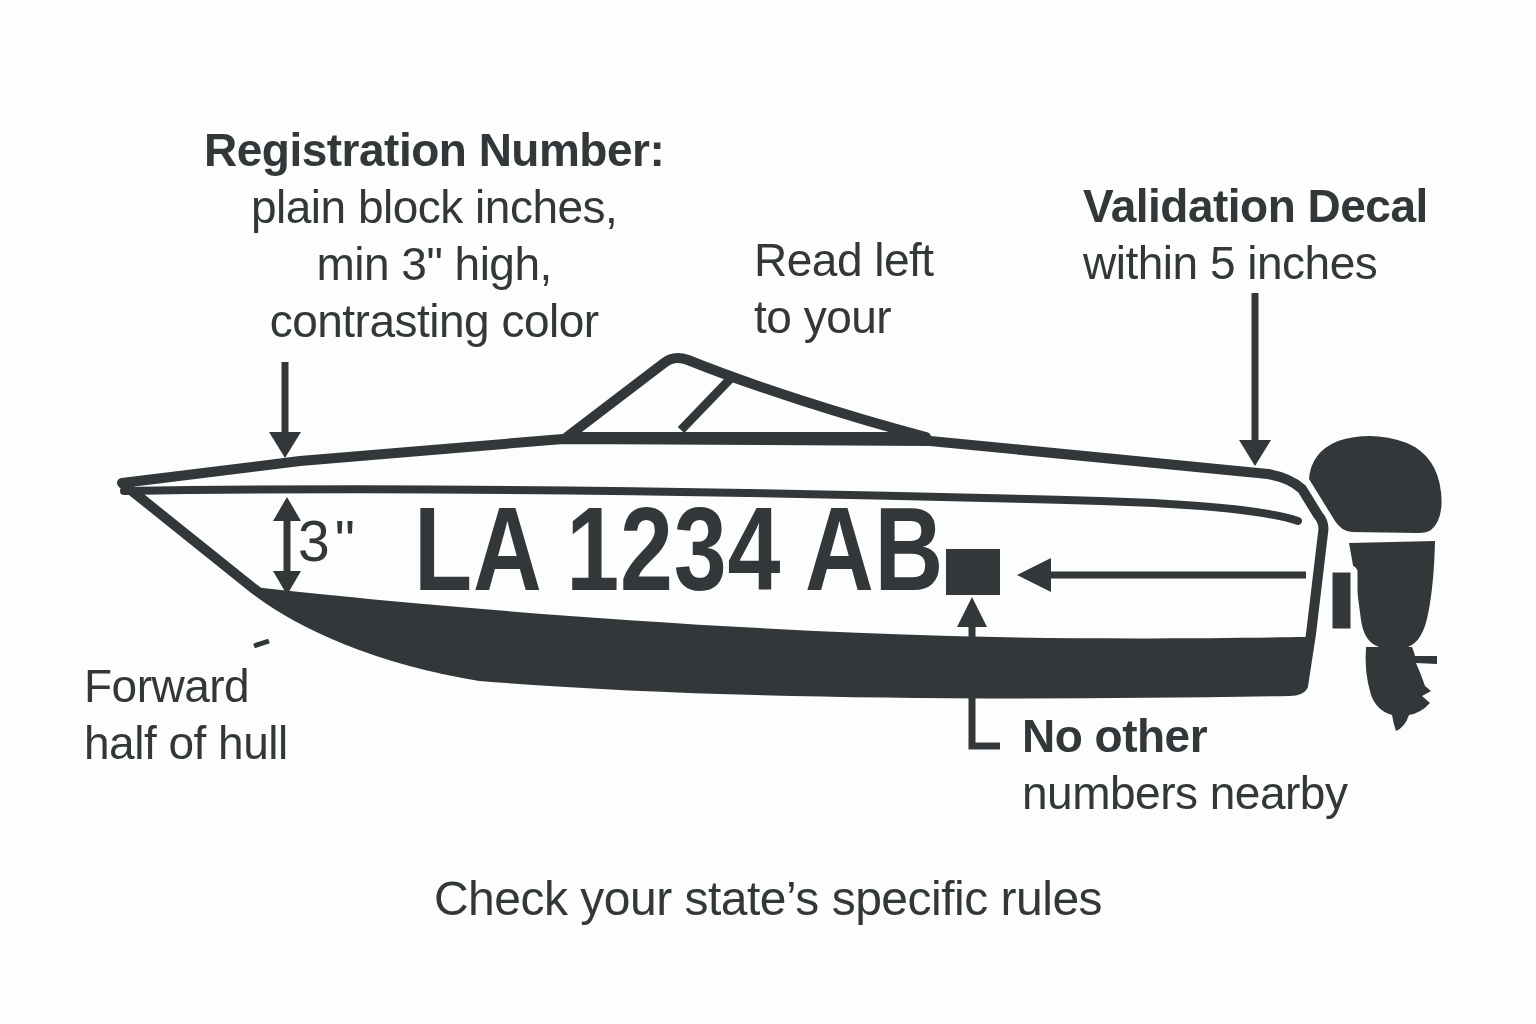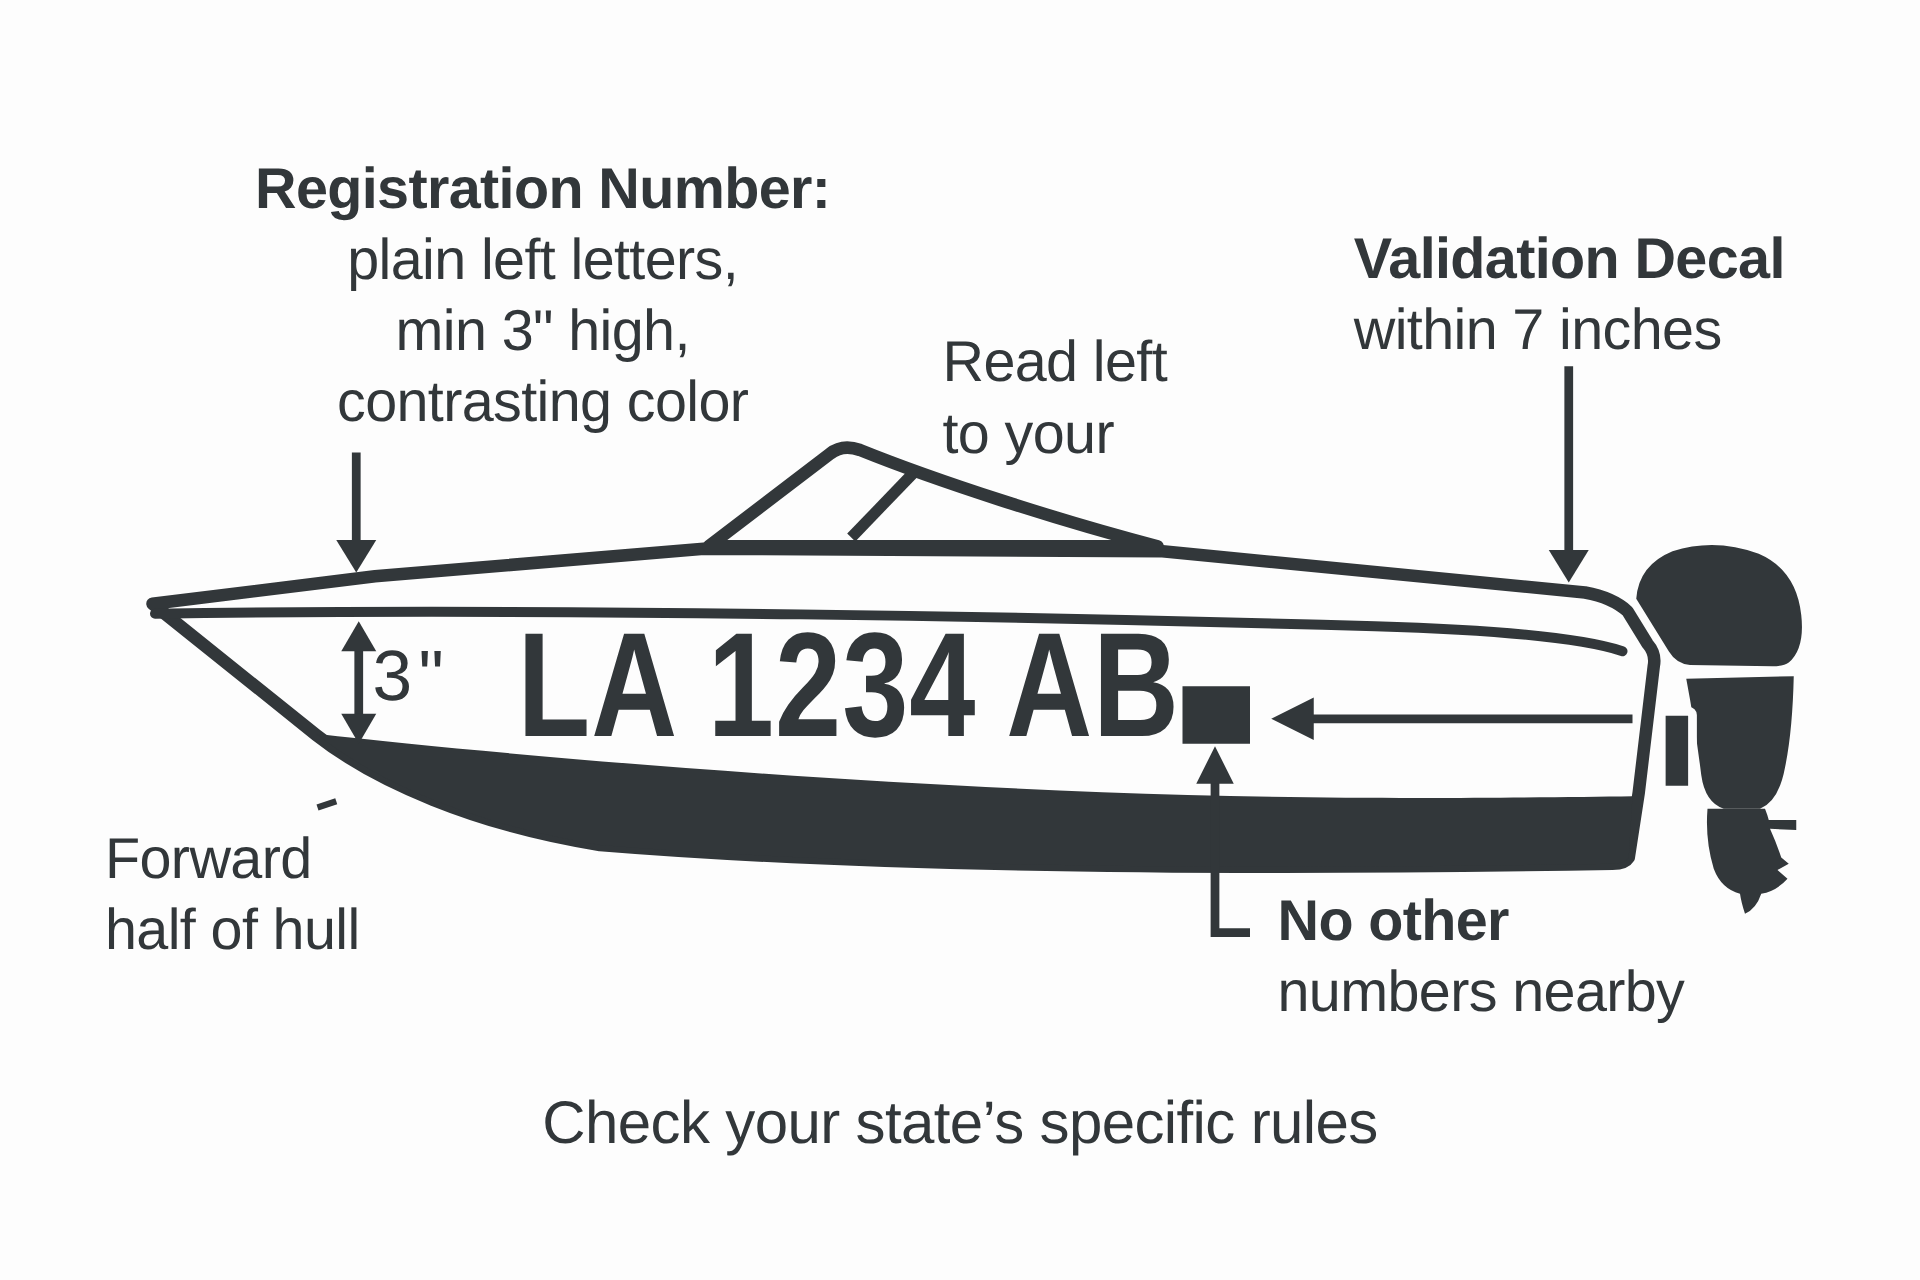--- a/index.html
+++ b/index.html
@@ -5,21 +5,21 @@
   html,body{margin:0;padding:0;background:#e9e9e9;}
   #stage{
     position:relative;width:1536px;height:1024px;background:#fdfdfd;
     font-family:"Liberation Sans","DejaVu Sans",sans-serif;overflow:hidden;
     color:#32373a;
   }
   #boat-svg{position:absolute;left:0;top:0;width:1536px;height:1024px;}
   .lbl{position:absolute;font-size:46px;line-height:57px;letter-spacing:-0.5px;color:#32373a;white-space:nowrap;}
   .lbl .b{font-weight:bold;}
   #reg-label{left:204px;top:122px;text-align:center;}
-  #read-label{left:754px;top:232px;margin-top:29px;}
+  #read-label{left:754px;top:232px;}
   #val-label{left:1083px;top:155px;margin-top:23px;}
   #fwd-label{left:84px;top:658px;}
   #noother-label{left:1022px;top:708px;}
   #caption{left:0;top:870px;width:1536px;text-align:center;font-size:48px;letter-spacing:-0.5px;}
   #three-label{left:298px;top:511px;font-size:57px;line-height:60px;letter-spacing:5px;}
   #regnum{
     left:414px;top:489px;font-size:119px;line-height:119px;font-weight:bold;
     transform:scaleX(0.80);transform-origin:left top;letter-spacing:1px;
   }
 </style>
@@ -88,33 +88,33 @@
 
     <line x1="254" y1="646" x2="269" y2="641" stroke="#32373a" stroke-width="5"></line>
   </svg>
 
   <div class="lbl" id="regnum">LA 1234 AB</div>
 
   <div class="lbl" id="three-label">3"</div>
 
   <div class="lbl" id="reg-label">
     <div class="b">Registration Number:</div>
-    <div>plain left letters,</div>
+    <div>plain block inches,</div>
     <div>min 3" high,</div>
     <div>contrasting color</div>
   </div>
 
   <div class="lbl" id="read-label">
     <div>Read left</div>
     <div>to your</div>
   </div>
 
   <div class="lbl" id="val-label">
     <div class="b">Validation Decal</div>
-    <div>within 7 inches</div>
+    <div>within 5 inches</div>
   </div>
 
   <div class="lbl" id="noother-label">
     <div class="b">No other</div>
     <div>numbers nearby</div>
   </div>
 
   <div class="lbl" id="fwd-label">
     <div>Forward</div>
     <div>half of hull</div>

